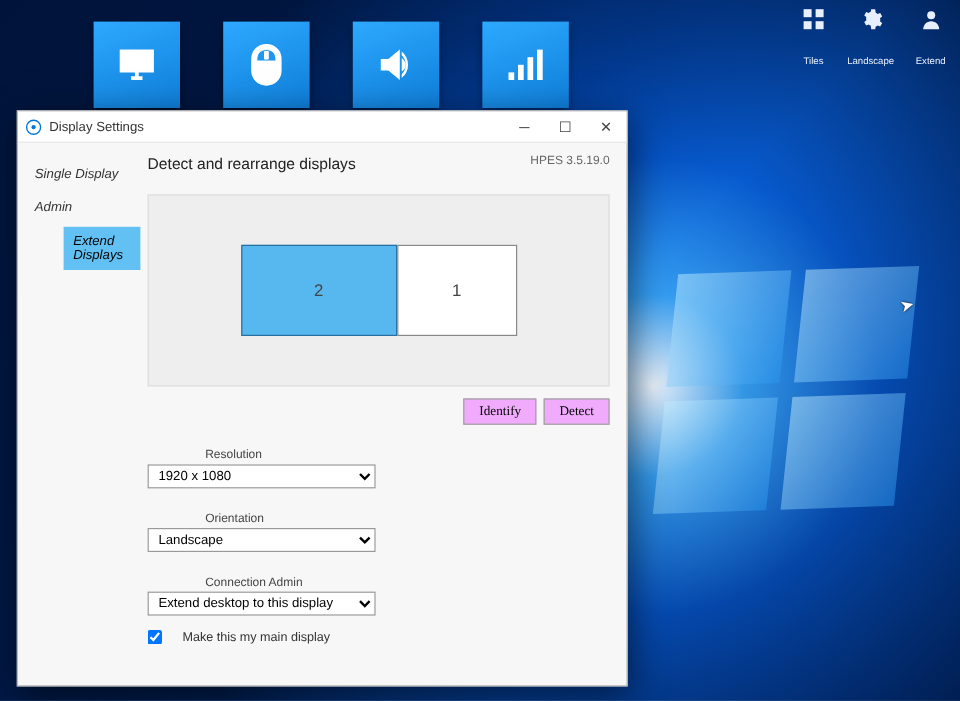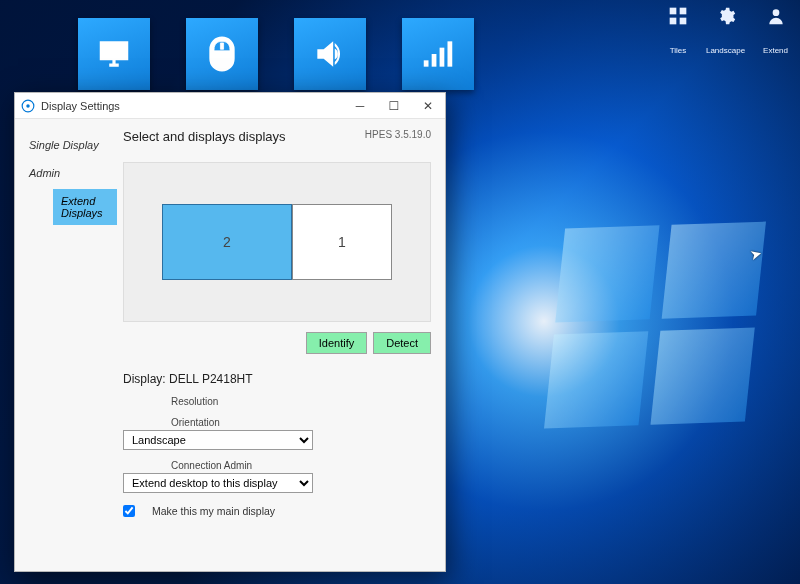--- a/index.html
+++ b/index.html
@@ -30,21 +30,21 @@
   .tiles { position: absolute; top: 18px; left: 78px; display: flex; gap: 36px; }
   .tile {
     width: 72px; height: 72px; background: linear-gradient(160deg,#2da9ff,#0f7ed9);
     display: flex; align-items: center; justify-content: center; cursor: pointer;
     box-shadow: 0 3px 6px rgba(0,0,0,0.4);
   }
   .tile svg { width: 38px; height: 38px; fill: #fff; }
 
   
   .window {
-    position: absolute; left: 14px; top: 92px; width: 432px; height: 480px;
+    position: absolute; left: 14px; top: 92px; width: 509px; height: 480px;
     background: #f7f7f7; border: 1px solid #b8b8b8;
     box-shadow: 4px 8px 28px rgba(0,0,0,0.55);
     display: flex; flex-direction: column;
   }
   .titlebar {
     height: 26px; background: #fff; display: flex; align-items: center;
     font-size: 11px; color: #333; border-bottom: 1px solid #e5e5e5;
   }
   .titlebar .appicon { width: 14px; height: 14px; margin: 0 6px; }
   .titlebar .winctrls { margin-left: auto; display: flex; }
@@ -63,24 +63,24 @@
     margin-top: 18px; width: 100%; height: 160px; background:#eeeeee;
     display:flex; align-items:center; justify-content:center;
     border:1px solid #ddd;
   }
   .displays { display:flex; }
   .disp { border:1px solid #888; display:flex;align-items:center;justify-content:center; font-size:14px; color:#444; cursor:pointer; }
   .disp.primary { width:130px; height:76px; background:#56b8ee; border-color:#2b6fa0; }
   .disp.secondary { width:100px; height:76px; background:#fff; }
 
   .btnrow { display:flex; justify-content:flex-end; gap:6px; margin-top:10px; }
-  .btn { font-size:11px; padding:4px 12px; background:#86efac; border:1px solid #a0a0a0; cursor:pointer; }
+  .btn { font-size:11px; padding:4px 12px; background:#f0abfc; border:1px solid #a0a0a0; cursor:pointer;font-family:Liberation Serif, serif; }
 
   .dlabel { font-size:12px; color:#222; margin-top:18px; }
-  .fldlabel { font-size:10px; color:#444; margin-top:10px;padding-left:48px; }
+  .fldlabel { font-size:10px; color:#444; margin-top:20px;padding-left:48px; }
   select.combo {
     width: 190px; font-size:11px; padding:2px 4px; margin-top:2px; background:#fff; border:1px solid #9a9a9a;
   }
   .checkrow { margin-top:12px; display:flex; align-items:center; gap:17px; font-size:10.5px; color:#333; }
   .checkrow input { width:12px; height:12px; }
 
   
   .cursor { position:absolute; left:750px; top:246px; font-size:14px; color:#fff; text-shadow:0 0 2px #000; transform: rotate(-15deg); pointer-events:none; }
 </style>
 </head>
@@ -160,40 +160,40 @@
   </div>
 
   <div class="body">
     <div class="sidebar">
       <div class="sidebar-item">Single Display</div>
       <div class="sidebar-item">Admin</div>
       <div class="sidebar-item selected">Extend Displays</div>
     </div>
 
     <div class="main">
-      <div class="heading">Select and displays displays</div>
+      <div class="heading">Detect and rearrange displays</div>
       <div class="version">HPES 3.5.19.0</div>
 
       <div class="arrange-area">
         <div class="displays">
           <div class="disp primary">2</div>
           <div class="disp secondary">1</div>
         </div>
       </div>
 
       <div class="btnrow">
         <button class="btn">Identify</button>
         <button class="btn">Detect</button>
       </div>
 
-      <div class="dlabel">
-        <span>Display: </span><span>DELL P2418HT</span>
-      </div>
 
       <div class="fldlabel">Resolution</div>
+      <select class="combo">
+        <option>1920 x 1080</option>
+      </select>
 
       <div class="fldlabel">Orientation</div>
       <select class="combo">
         <option>Landscape</option>
       </select>
 
       <div class="fldlabel">Connection Admin</div>
       <select class="combo">
         <option>Extend desktop to this display</option>
       </select>

